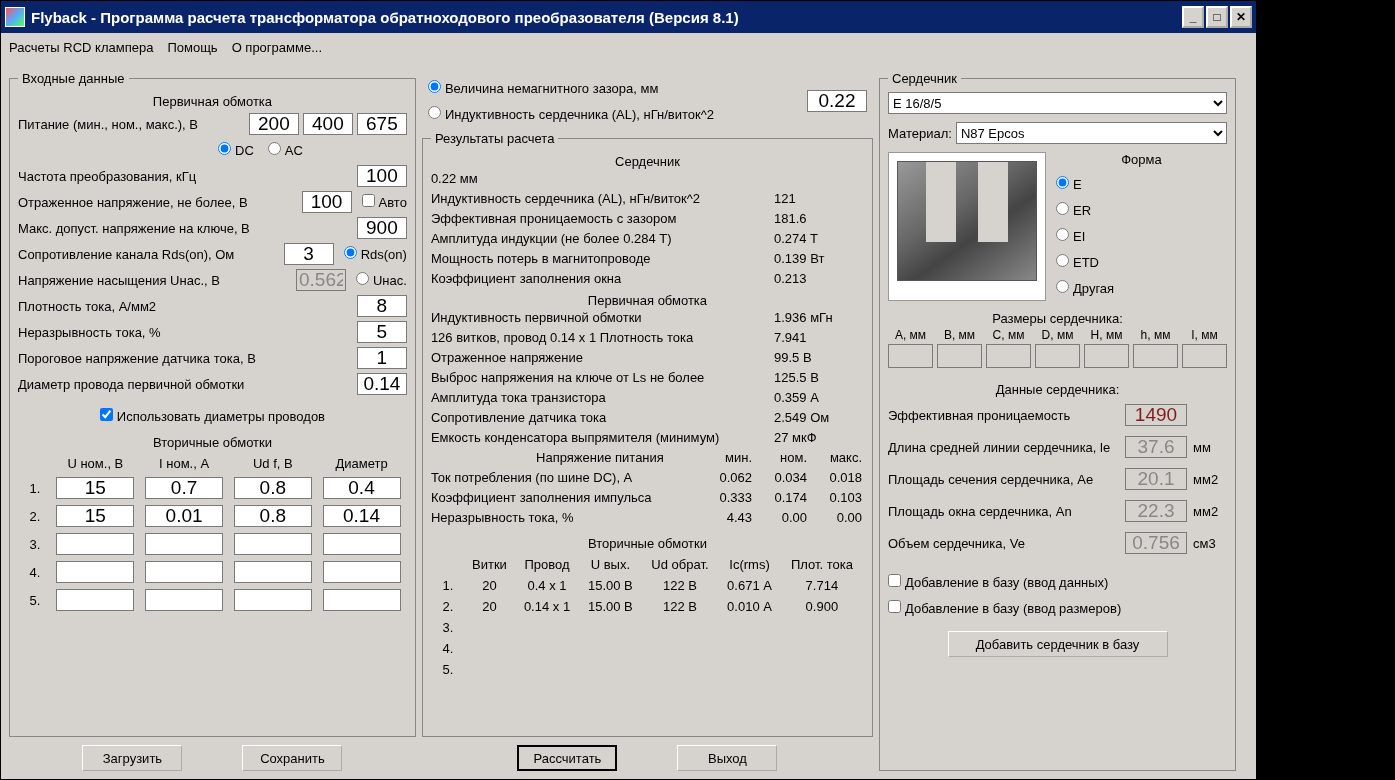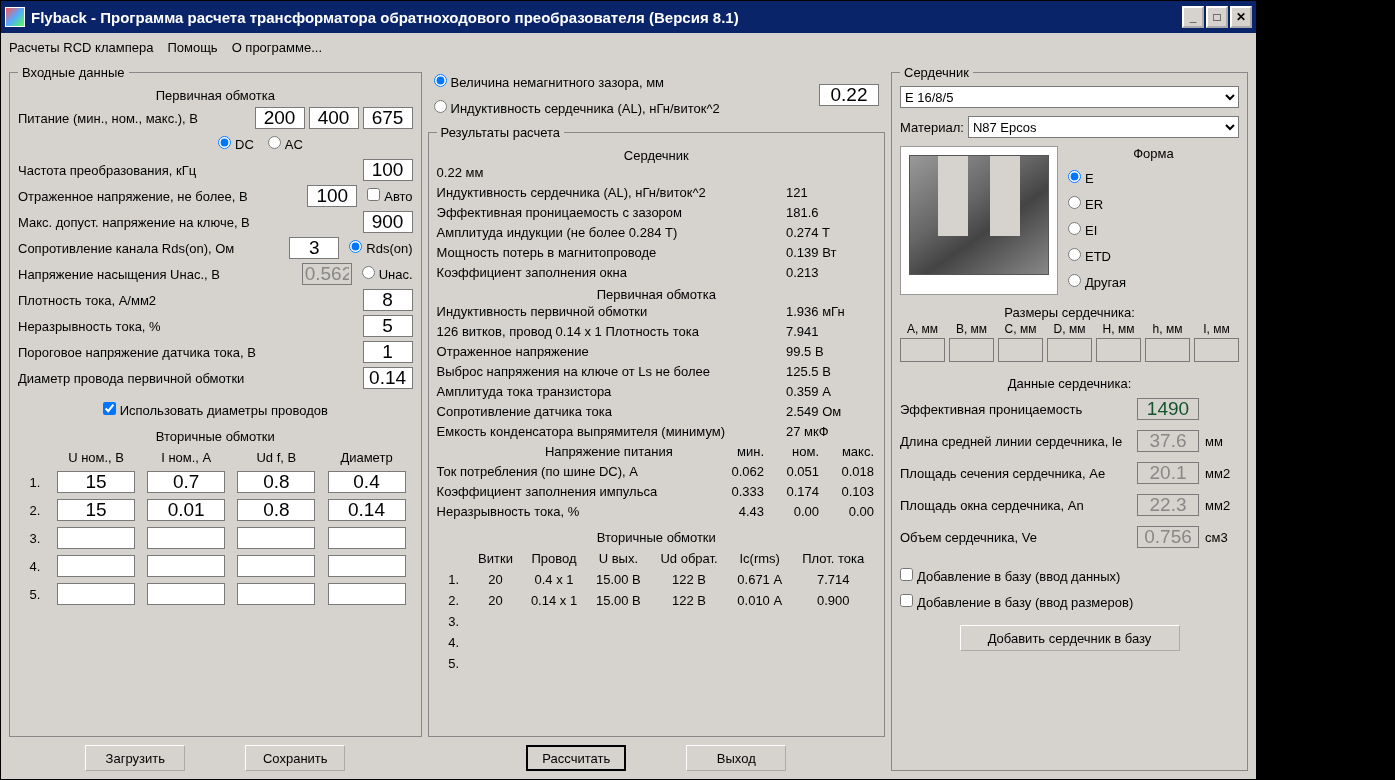--- a/index.html
+++ b/index.html
@@ -5,21 +5,21 @@
 * { box-sizing: border-box; margin: 0; padding: 0; }
 body { font-family: "Tahoma", "Segoe UI", sans-serif; font-size: 13px; background: #000; width: 1395px; height: 780px; overflow: hidden; }
 .window { width: 1257px; height: 780px; background: #d6d3ce; border: 1px solid #000; display: flex; flex-direction: column; }
 .titlebar { background: linear-gradient(180deg, #0a246a 0%, #0a246a 100%); color: #fff; height: 32px; display: flex; align-items: center; padding: 0 4px; font-weight: bold; }
 .titlebar-icon { width: 20px; height: 20px; background: linear-gradient(135deg,#f55,#5af,#5f5); margin-right: 6px; border: 1px solid #fff; }
 .titlebar-text { flex: 1; font-size: 15px; }
 .titlebar-btns { display: flex; gap: 2px; }
 .tbtn { width: 22px; height: 22px; background: #d6d3ce; border: 2px outset #fff; display:flex;align-items:center;justify-content:center;font-weight:bold;font-size:12px;font-family:Arial;cursor:pointer;color:#000;}
 .menubar { height: 28px; display: flex; align-items: center; padding: 0 8px; gap: 14px; background: #d6d3ce;}
 .menubar span { cursor: pointer; }
-.content { flex: 1; display: flex; padding: 4px 8px 8px 8px; gap: 6px; }
+.content { flex: 1; display: flex; padding: 4px 20px 8px 8px; gap: 6px; margin-top: 6px; }
 .col { display: flex; flex-direction: column; }
 .col1 { width: 460px; }
 .col2 { width: 510px; }
 .col3 { flex:1; }
 fieldset { border: 1px solid #888; padding: 6px 8px 8px 8px; background: #d6d3ce; position: relative; }
 legend { padding: 0 4px; background: #d6d3ce; font-size: 13px; }
 .row { display: flex; align-items: center; min-height: 26px; gap: 4px; }
 .lbl { flex: 1; text-align: left; }
 input[type=text] { height: 22px; border: 1px solid #7a7a7a; background: #fff; font-size: 19px; text-align: center; padding: 0 2px; font-family: inherit;}
 input[type=text]:disabled { background: #d6d3ce; color: #888; }
@@ -262,21 +262,21 @@
         <div class="results-line">
           <span class="rlabel" style="text-align:center;padding-left:70px">Напряжение питания</span>
           <span class="col-res">мин.</span>
           <span class="col-res">ном.</span>
           <span class="col-res">макс.</span>
         </div>
         <div id="res-vtable">
             <div class="results-line">
               <span class="rlabel">Ток потребления (по шине DC), А</span>
               <span class="col-res">0.062</span>
-              <span class="col-res">0.051</span>
+              <span class="col-res">0.034</span>
               <span class="col-res">0.018</span>
             </div>
             <div class="results-line">
               <span class="rlabel">Коэффициент заполнения импульса</span>
               <span class="col-res">0.333</span>
               <span class="col-res">0.174</span>
               <span class="col-res">0.103</span>
             </div>
             <div class="results-line">
               <span class="rlabel">Неразрывность тока, %</span>
@@ -402,21 +402,21 @@
             <input type="text" disabled="" style="">
             <input type="text" disabled="" style="">
             <input type="text" disabled="" style="">
             <input type="text" disabled="" style="">
             <input type="text" disabled="" style="">
           </div>
         <div class="section-title" style="margin-top:14px">Данные сердечника:</div>
         <div id="core-params">
             <div class="param-row">
               <span class="plbl">Эффективная проницаемость</span>
-              <input type="text" value="1490" disabled="" style="text-align: center; color: #14532d;">
+              <input type="text" value="1490" disabled="" style="text-align: center; color: #7f1d1d;">
               <span class="unit"></span>
             </div>
             <div class="param-row">
               <span class="plbl">Длина средней линии сердечника, le</span>
               <input type="text" value="37.6" disabled="" style="text-align: center; color: rgb(136, 136, 136);">
               <span class="unit">мм</span>
             </div>
             <div class="param-row">
               <span class="plbl">Площадь сечения сердечника, Ae</span>
               <input type="text" value="20.1" disabled="" style="text-align: center; color: rgb(136, 136, 136);">

